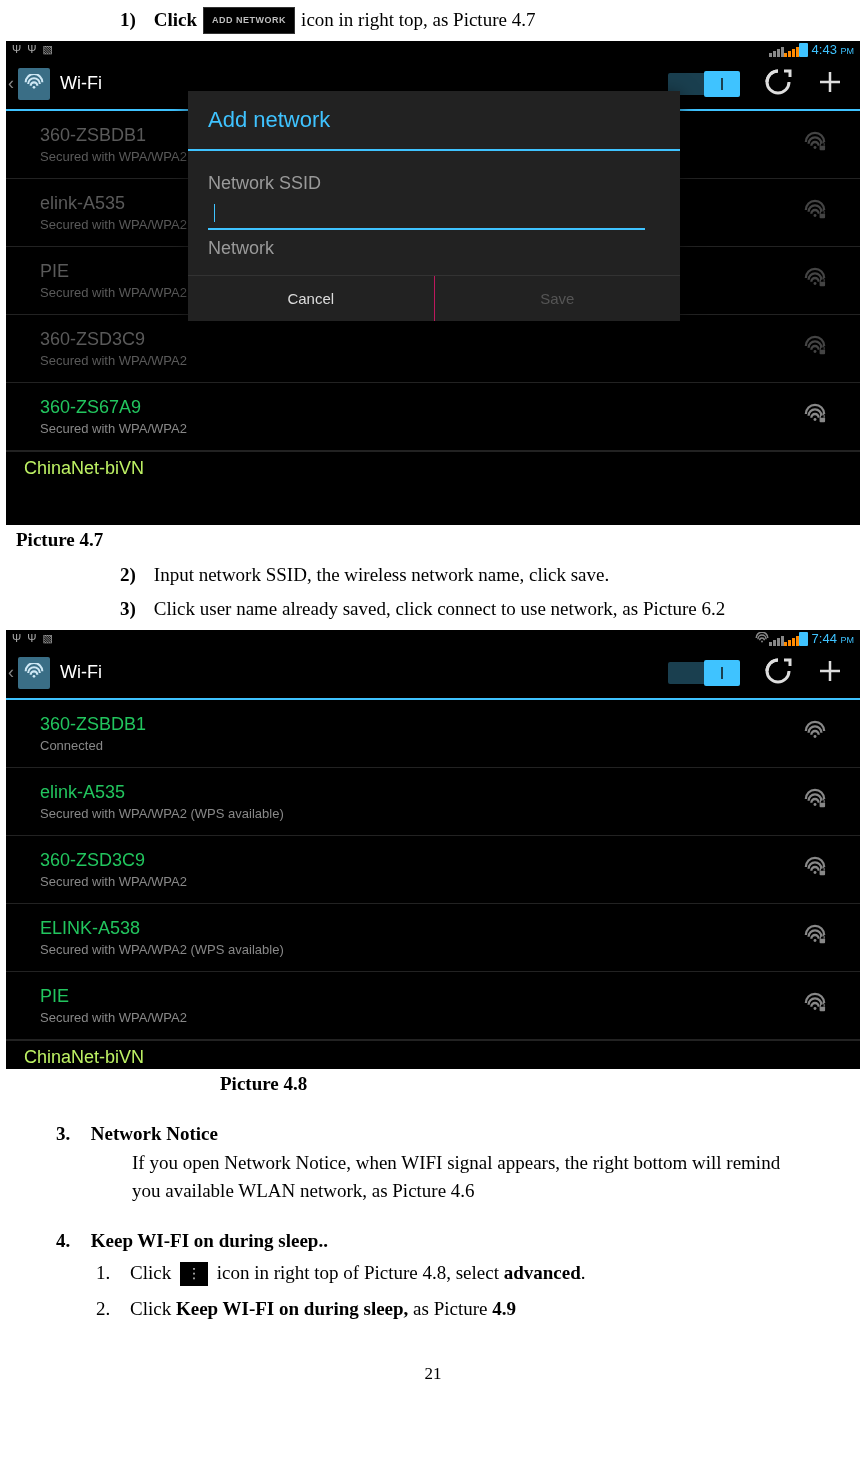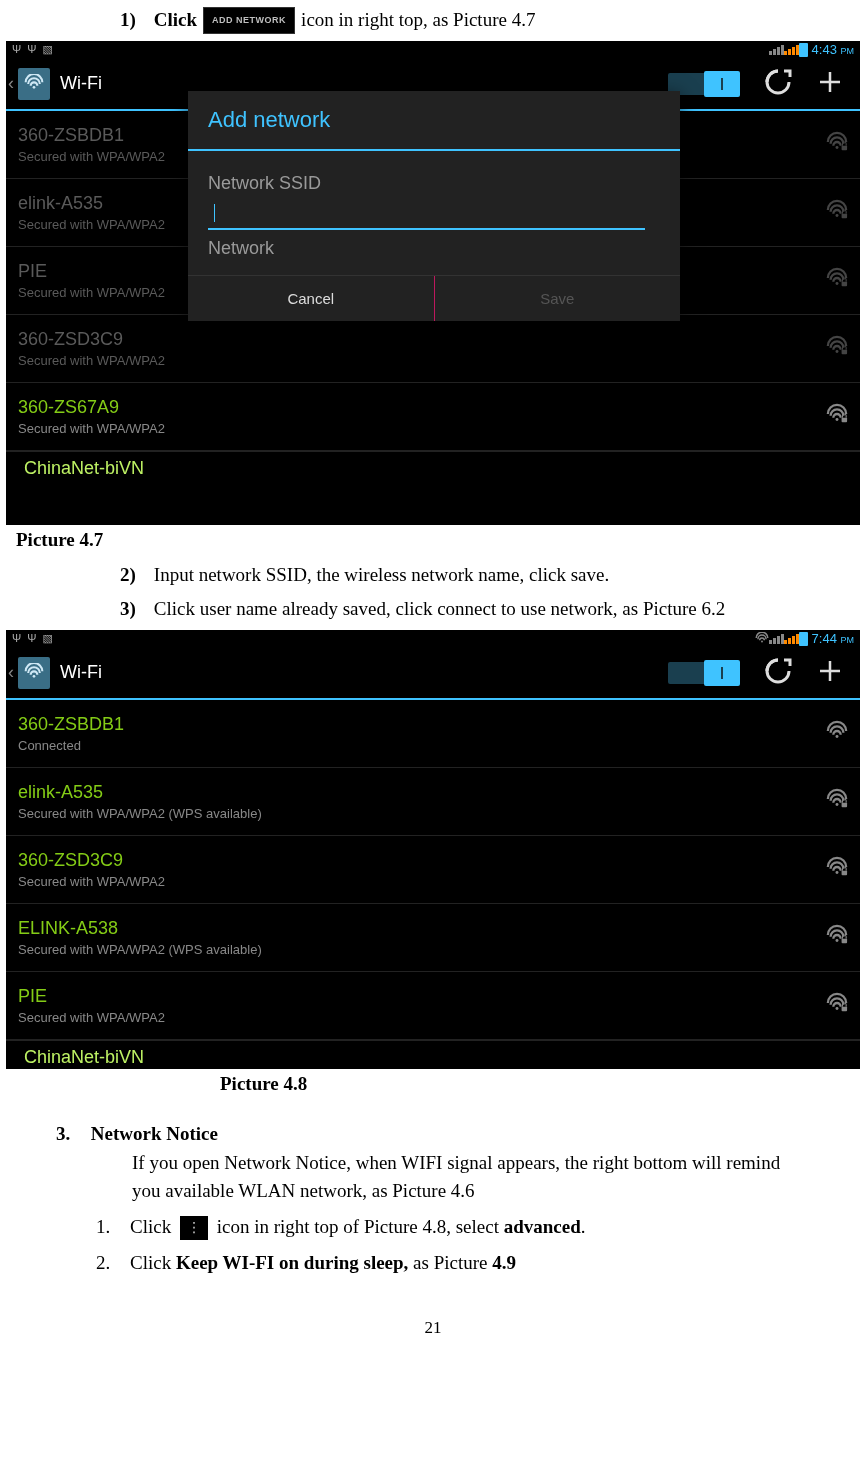--- a/index.html
+++ b/index.html
@@ -16,35 +16,35 @@
   .small-badge {
     display:inline-block; background:#000; color:#bfbfbf; font-family:Arial,sans-serif;
     font-size:9px; font-weight:bold; padding:6px 8px; border:1px solid #333; margin:0 6px;
     letter-spacing:0.5px;
   }
   .caption { font-size: 19px; font-weight: bold; padding: 4px 16px; }
   .caption.center { text-align:left; padding-left:220px; }
   .screenshot { background:#000; margin:0 6px; font-family: Arial, "Helvetica Neue", sans-serif; color:#fff; position:relative; }
   .status-bar { height:18px; display:flex; align-items:center; font-size:11px; padding:0 6px; }
   .status-left { display:flex; gap:6px; color:#aaa; }
-  .status-right { margin-left:auto; display:flex; align-items:center; }
+  .status-right { margin-left:auto; display:flex; align-items:flex-end; }
   .batt { width:9px; height:14px; background:#3fc3ff; display:inline-block; border-radius:1px; }
   .clock { color:#3fc3ff; font-size:13px; margin-left:4px; }
   .clock .pm { font-size:9px; }
   .titlebar { display:flex; align-items:center; height:50px; border-bottom:2px solid #3fc3ff; }
   .back-chev { color:#888; font-size:18px; padding:0 4px 0 2px; }
   .wifi-ico { width:32px; height:32px; background:#3a6e86; border-radius:2px; display:flex; align-items:center; justify-content:center; margin-right:10px; }
   .wifi-ico svg { width:20px; height:20px; }
   .title-txt { font-size:18px; color:#fff; font-family: "Arial", sans-serif; font-weight:300; }
   .tb-right { margin-left:auto; display:flex; align-items:center; gap:24px; padding-right:16px; }
   .toggle { width:72px; height:22px; background:#1a3f4f; border-radius:2px; position:relative; }
   .toggle .knob { position:absolute; right:0; top:-2px; width:36px; height:26px; background:#3fc3ff; border-radius:2px; display:flex; align-items:center; justify-content:center; color:#1a3f4f; font-size:10px; }
   .refresh-ico svg, .plus-ico svg { width:28px; height:28px; }
-  .net-row { display:flex; align-items:center; padding:14px 12px; border-bottom:1px solid #222; }
-  .net-info .name { font-size:18px; font-family:"Arial",sans-serif; font-weight:300; color:#84cc16; }
+  .net-row { display:flex; align-items:center; padding:14px 34px; border-bottom:1px solid #222; }
+  .net-info .name { font-size:18px; font-family:"Arial",sans-serif; font-weight:300; color:#22c55e; }
   .net-info .sec { font-size:13px; color:#888; margin-top:3px; font-family:Arial,sans-serif; }
   .dim .name, .dim .sec { color:#5a5a5a; }
   .net-right { margin-left:auto; color:#888; }
   .net-right.dim { color:#444; }
   .wifi-sig svg { width:22px; height:22px; }
   .dialog-wrap { position:absolute; top:50px; left:182px; width:492px; background:#222; box-shadow:0 4px 18px rgba(0,0,0,.6); font-family:Arial,sans-serif; }
   .dlg-title { color:#3fc3ff; font-size:22px; padding:16px 20px; border-bottom:2px solid #3fc3ff; font-weight:300; }
   .dlg-body { padding:14px 20px 10px; }
   .dlg-label { color:#9a9a9a; font-size:18px; margin:8px 0 6px; font-weight:300; }
   .dlg-input { border:none; border-bottom:2px solid #3fc3ff; background:transparent; width:95%; height:28px; color:#fff; font-size:15px; padding:0 4px; }
@@ -334,20 +334,24 @@
   </div>
 
   <div class="caption center">Picture 4.8</div>
 
   <div class="sec-block">
     <span class="snum">3.</span>
     <span class="stitle">Network Notice</span>
   </div>
   <div class="para">If you open Network Notice, when WIFI signal appears, the right bottom will remind you available WLAN network, as Picture 4.6</div>
 
+  <div class="sec-block">
+    <span class="snum">4.</span>
+    <span class="stitle">Keep WI-FI on during sleep..</span>
+  </div>
 
   <div class="sub-instr">
     <span class="subnum">1.</span>
     <span class="txt">
       <span>Click</span>
       <span class="icon-chip">
           <span>⋮</span>
         </span>
       <span>icon in right top of Picture 4.8, select </span><span class="bold">advanced</span><span>.</span>
     </span>

